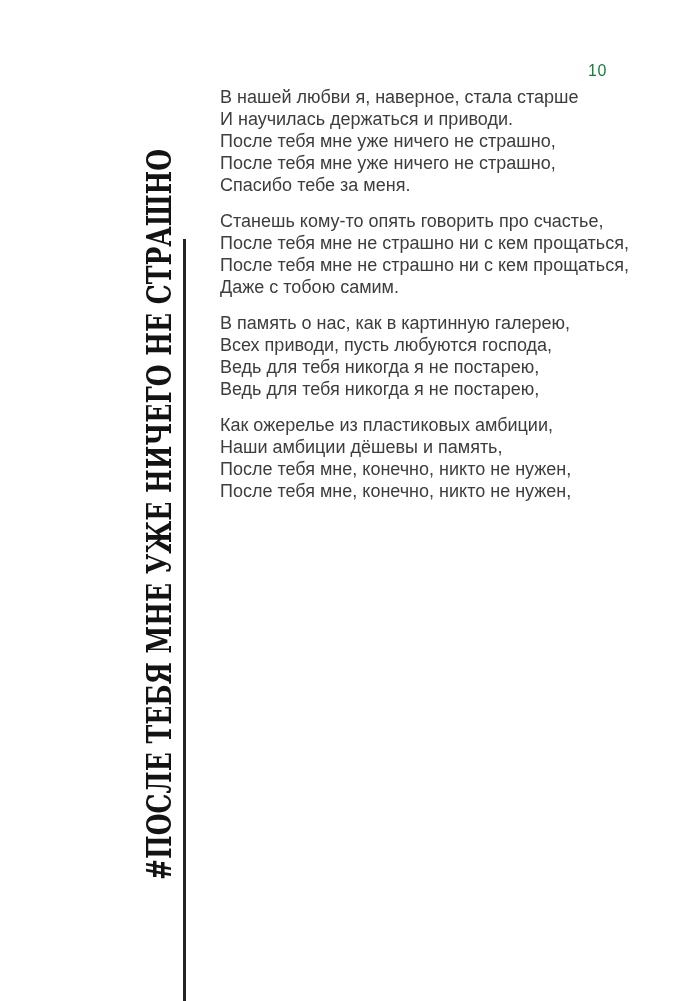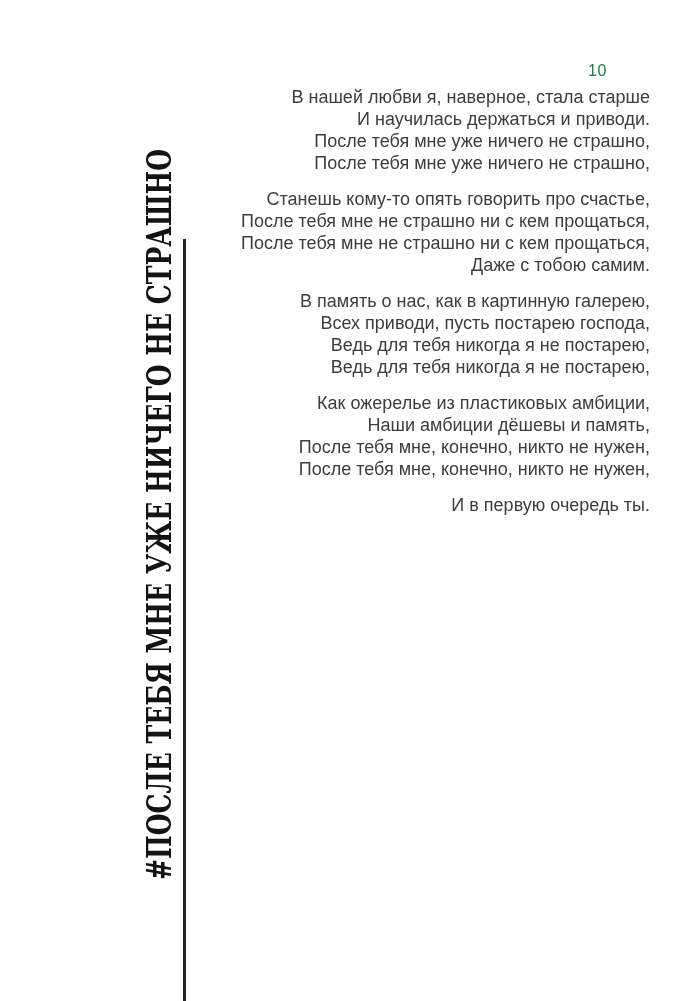--- a/index.html
+++ b/index.html
@@ -56,21 +56,20 @@
     left: 220px;
     top: 86px;
     width: 430px;
     font-size: 18px;
     line-height: 22px;
     color: #3d3d3d;
   }
   .stanza {
     margin: 0 0 14px 0;
     padding: 0;
-    text-align: right;
   }
   .lyric-line {
     display: block;
     white-space: nowrap;
   }
 </style>
 </head>
 <body>
 
 <div class="page">
@@ -83,42 +82,40 @@
     <span class="vertical-title-text">#ПОСЛЕ ТЕБЯ МНЕ УЖЕ НИЧЕГО НЕ СТРАШНО</span>
   </div>
 
   <div class="lyrics">
 
     <p class="stanza">
       <span class="lyric-line">В нашей любви я, наверное, стала старше</span>
       <span class="lyric-line">И научилась держаться и приводи.</span>
       <span class="lyric-line">После тебя мне уже ничего не страшно,</span>
       <span class="lyric-line">После тебя мне уже ничего не страшно,</span>
+      <span class="lyric-line">Спасибо тебе за меня.</span>
     </p>
 
     <p class="stanza">
       <span class="lyric-line">Станешь кому-то опять говорить про счастье,</span>
       <span class="lyric-line">После тебя мне не страшно ни с кем прощаться,</span>
       <span class="lyric-line">После тебя мне не страшно ни с кем прощаться,</span>
       <span class="lyric-line">Даже с тобою самим.</span>
     </p>
 
     <p class="stanza">
       <span class="lyric-line">В память о нас, как в картинную галерею,</span>
-      <span class="lyric-line">Всех приводи, пусть постарею господа,</span>
+      <span class="lyric-line">Всех приводи, пусть любуются господа,</span>
       <span class="lyric-line">Ведь для тебя никогда я не постарею,</span>
       <span class="lyric-line">Ведь для тебя никогда я не постарею,</span>
     </p>
 
     <p class="stanza">
       <span class="lyric-line">Как ожерелье из пластиковых амбиции,</span>
       <span class="lyric-line">Наши амбиции дёшевы и память,</span>
       <span class="lyric-line">После тебя мне, конечно, никто не нужен,</span>
       <span class="lyric-line">После тебя мне, конечно, никто не нужен,</span>
     </p>
 
-    <p class="stanza">
-      <span class="lyric-line">И в первую очередь ты.</span>
-    </p>
 
   </div>
 
 </div>
 
 </body></html>

